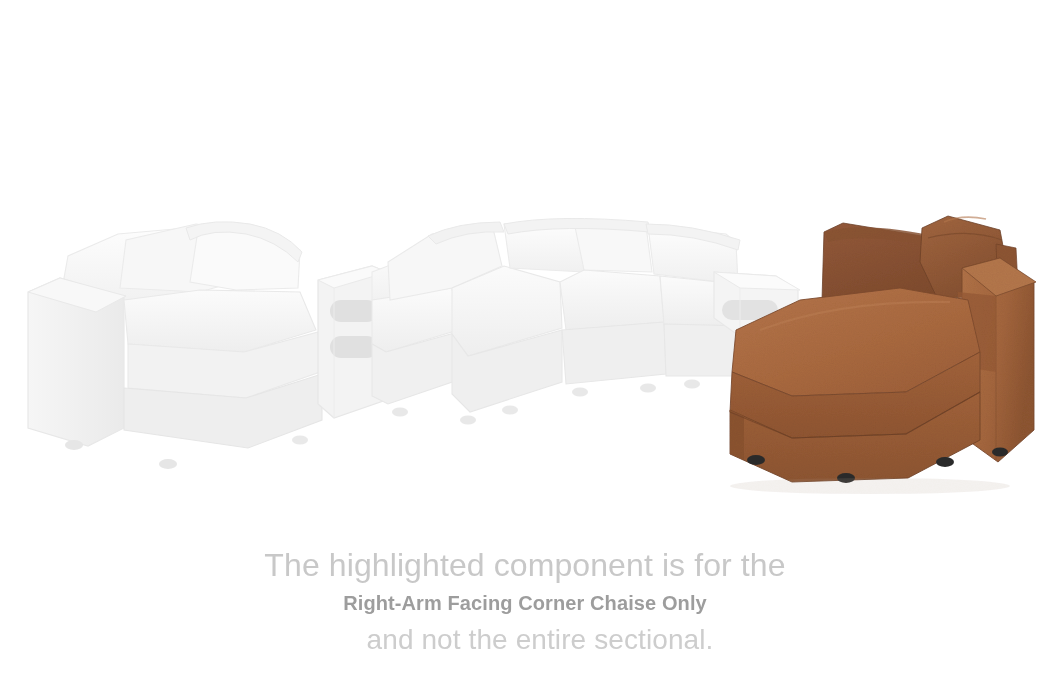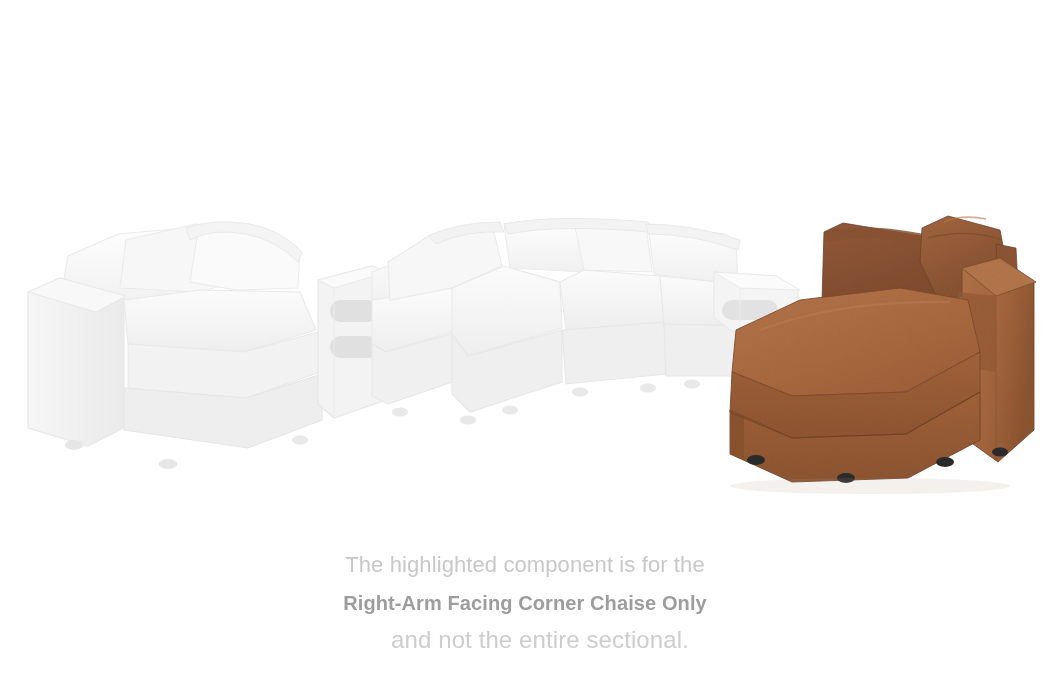--- a/index.html
+++ b/index.html
@@ -25,35 +25,35 @@
     height: 540px;
   }
   #caption-block {
     position: absolute;
     left: 0;
     top: 548px;
     width: 1050px;
     text-align: center;
   }
   .caption-line-1 {
-    font-size: 22px;
+    font-size: 32px;
     font-weight: normal;
     color: #c8c8c8;
     line-height: 34px;
     letter-spacing: 0.1px;
   }
   .caption-line-2 {
     font-size: 20px;
     font-weight: bold;
     color: #9d9d9d;
     line-height: 42px;
     letter-spacing: 0.1px;
   }
   .caption-line-3 {
-    font-size: 24px;
+    font-size: 28px;
     font-weight: normal;
     color: #cdcdcd;
     line-height: 31px;
     letter-spacing: 0.1px;
     padding-left: 30px;
   }
 </style>
 </head>
 <body>
 

